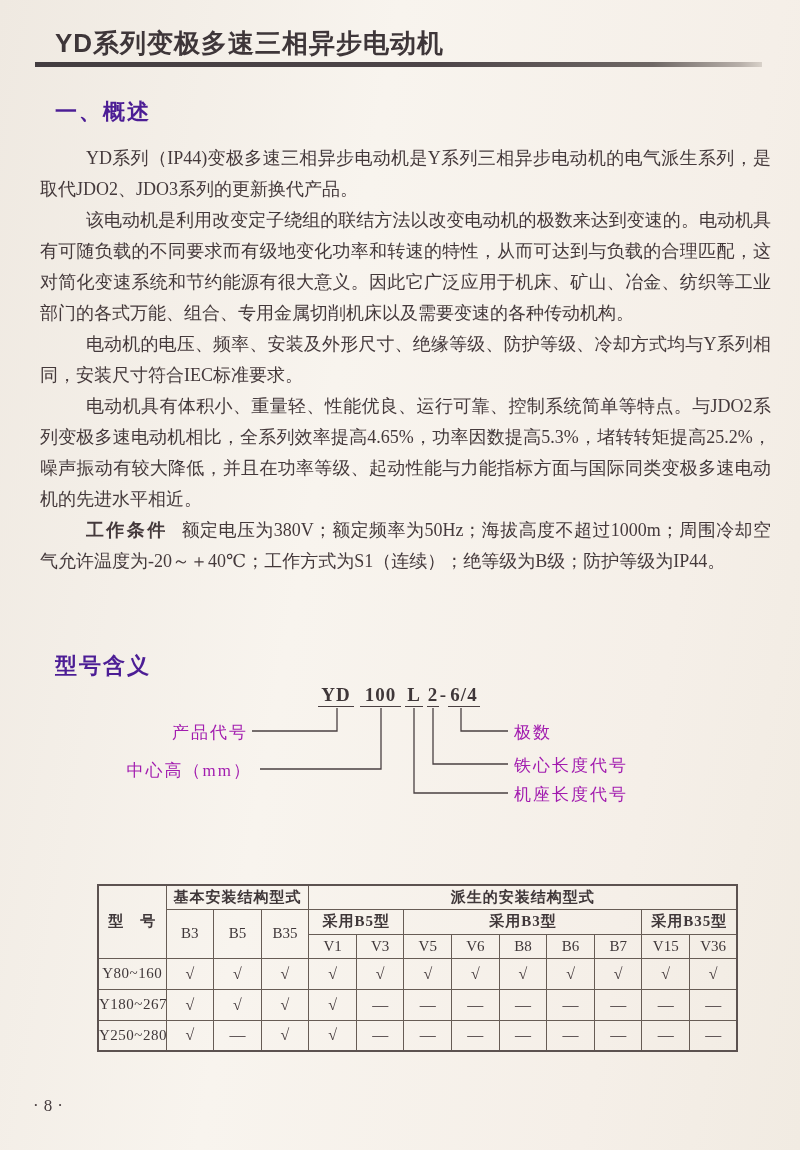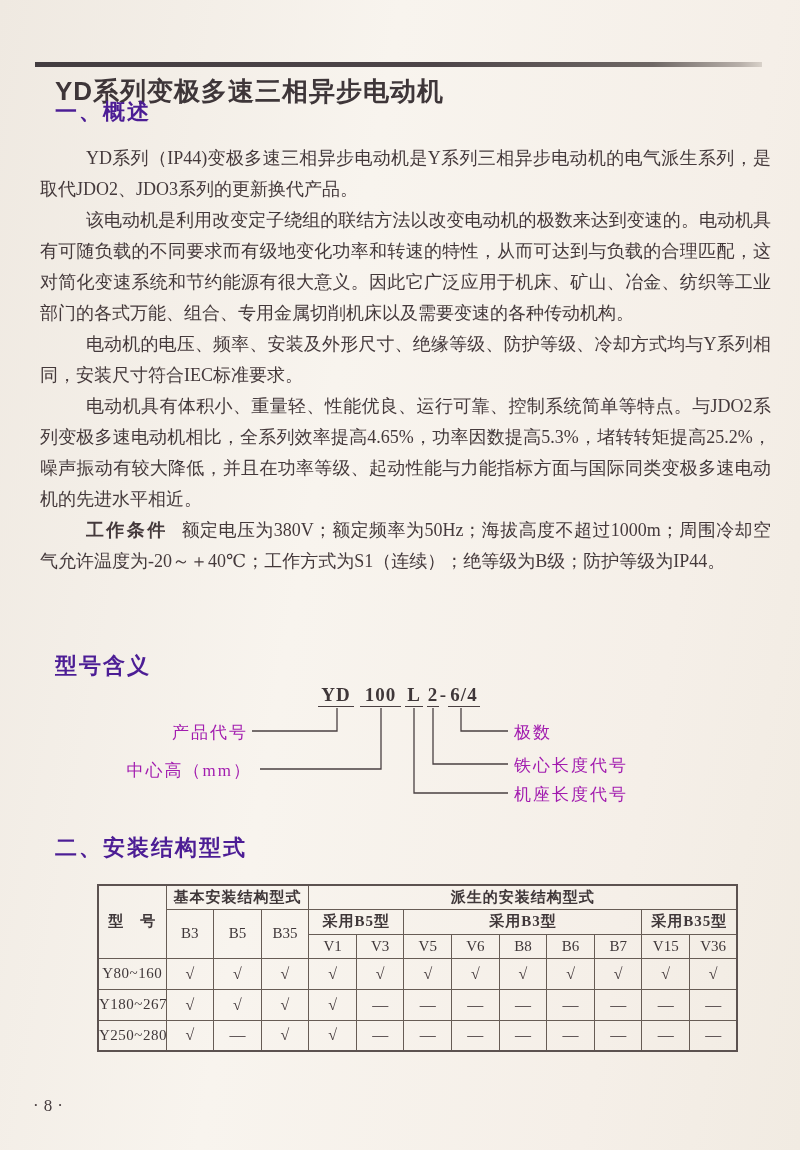--- a/index.html
+++ b/index.html
@@ -7,21 +7,21 @@
     width:800px;height:1150px;
     font-family:"Liberation Serif","DejaVu Serif",serif;
     color:#44393b;
     background:linear-gradient(100deg,#efe9e1 0%,#f8f4ee 40%,#f5efe8 78%,#f1ebe2 100%);
     position:relative;overflow:hidden;
   }
   #page{position:absolute;inset:0;}
   .sans{font-family:"Liberation Sans","DejaVu Sans",sans-serif;}
   
   .doc-title{position:absolute;left:55px;top:26px;font-size:26px;font-weight:bold;
-    letter-spacing:1px;color:#3e3639;margin-top:48px;}
+    letter-spacing:1px;color:#3e3639;}
   .title-rule{position:absolute;left:35px;top:62px;width:727px;height:5px;
     background:linear-gradient(to right,#433d40,#4d4548 55%,#6f6865 85%,#b7afa9 97%,#d8d1c9);}
   
   .sec-heading{position:absolute;left:55px;font-size:22px;font-weight:bold;color:#4c1d95;letter-spacing:2px;}
   
   .content{position:absolute;left:40px;top:143px;width:731px;}
   .content p{margin:0;font-size:18px;line-height:31px;text-align:justify;text-indent:2.55em;}
   .work-label{font-weight:bold;font-family:"Liberation Sans","DejaVu Sans",sans-serif;
     letter-spacing:2px;margin-right:14px;}
   
@@ -84,21 +84,20 @@
     <span class="code-part code-sep" style="left:439px;width:9px;">-</span>
     <span class="code-part" style="left:448px;width:32px;">6/4</span>
 
     <span class="dg-label dg-left" style="left:100px;width:148px;top:36px;">产品代号</span>
     <span class="dg-label dg-left" style="left:60px;width:192px;top:74px;">中心高（mm）</span>
     <span class="dg-label" style="left:514px;top:36px;">极数</span>
     <span class="dg-label" style="left:514px;top:69px;">铁心长度代号</span>
     <span class="dg-label" style="left:514px;top:98px;">机座长度代号</span>
   </div>
 
-  <div class="sec-heading" style="top:833px;">二、安装结构型式</div>
 
   <table class="mount-table">
     <colgroup>
       <col style="width:68px;">
       <col style="width:47.6px;">
         <col style="width:47.6px;">
         <col style="width:47.6px;">
       <col style="width:47.6px;">
         <col style="width:47.6px;">
         <col style="width:47.6px;">

